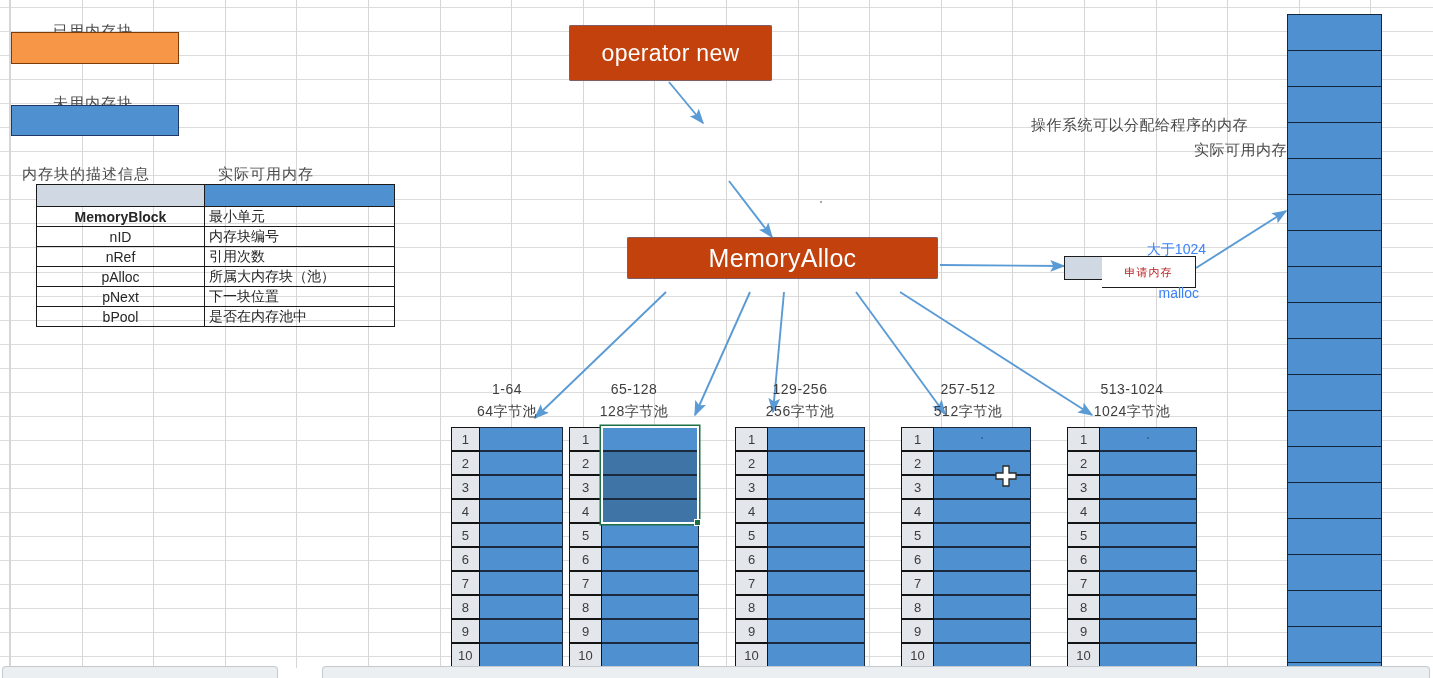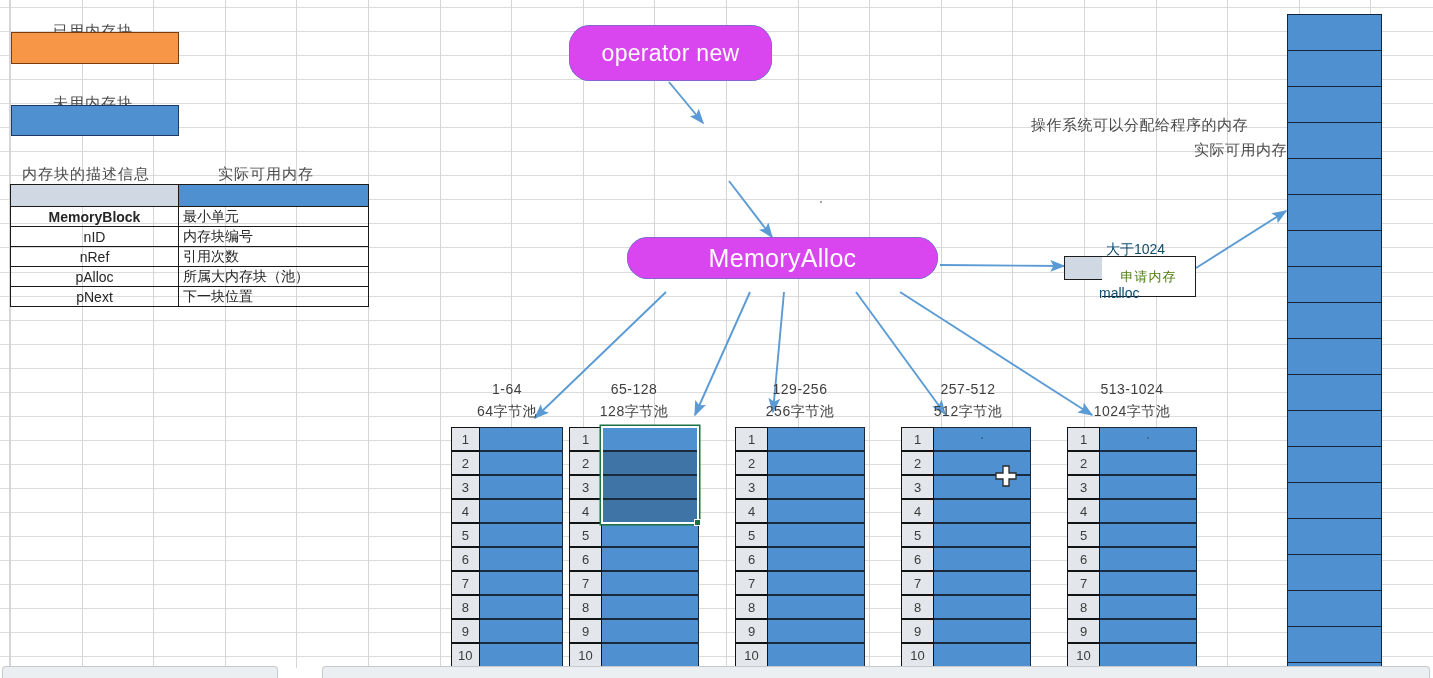--- a/index.html
+++ b/index.html
@@ -35,41 +35,42 @@
   .legend-bar.used{background:#F79646;border-color:#7d3b05;}
   .legend-bar.free{background:#4F91D0;border-color:#1f3864;}
 
   
   .tbl-head{
     position:absolute;font-size:15px;color:#4a4a4a;white-space:nowrap;letter-spacing:1px;
   }
   .tbl{
     position:absolute;border-collapse:collapse;
     font-size:14px;
+    margin-left:26px;
   }
   .tbl td{
     border:1.2px solid #1a1a1a;
     height:20px;padding:0 4px;
     box-sizing:border-box;
     color:#262626;
     white-space:nowrap;
   }
   .tbl td.k{width:168px;text-align:center;}
   .tbl td.v{width:190px;text-align:left;}
   .tbl td.k.bold{font-weight:bold;text-align:center;}
   .tbl tr.hdr td.k{background:#cfd8e3;}
   .tbl tr.hdr td.v{background:#4F91D0;}
   .tbl tr.hdr td{height:22px;}
 
   
   .fbox{
     position:absolute;
-    background:#d946ef;
+    background:#c2410c;
     color:#ffffff;
-    border-radius:21px;
+    border-radius:2px;
     display:flex;align-items:center;justify-content:center;
     font-size:24px;
     letter-spacing:0.3px;
     box-shadow:0 0 0 0.5px #3f7cb5 inset;
   }
   #box-opnew{font-size:23px;}
   #box-mgr{font-size:24px;}
   #box-alloc{font-size:25px;}
 
   
@@ -125,28 +126,28 @@
     border-bottom:none;
   }
   .oscell:last-child{border-bottom:1.6px solid #15253a;}
 
   
   .malloc-gray{
     position:absolute;width:39px;height:24px;box-sizing:border-box;
     background:#cfd8e3;border:1.6px solid #1c1c1c;
   }
   .malloc-white{
-    position:absolute;height:41px;box-sizing:border-box;
+    position:absolute;height:32px;box-sizing:border-box;
     background:#ffffff;border:1.6px solid #1c1c1c;border-left:none;
     display:flex;align-items:center;justify-content:center;
-    font-size:13px;color:#4d7c0f;letter-spacing:1px;
+    font-size:11px;color:#b91c1c;letter-spacing:1px;
   }
   .lbl-small{
-    position:absolute;font-size:14px;color:#0c4a6e;white-space:nowrap;
-    text-align:left;
+    position:absolute;font-size:14px;color:#3b82f6;white-space:nowrap;
+    text-align:right;
   }
   
   .osnote{
     position:absolute;font-size:15px;color:#4a4a4a;white-space:nowrap;
     letter-spacing:0.5px;text-align:right;
   }
   
   .xcursor{position:absolute;width:22px;height:22px;pointer-events:none;}
   
   .botbar{
@@ -190,20 +191,24 @@
         <td class="k">nRef</td>
         <td class="v">引用次数</td>
       </tr>
       <tr>
         <td class="k">pAlloc</td>
         <td class="v">所属大内存块（池）</td>
       </tr>
       <tr>
         <td class="k">pNext</td>
         <td class="v">下一块位置</td>
+      </tr>
+      <tr>
+        <td class="k">bPool</td>
+        <td class="v">是否在内存池中</td>
       </tr>
     </tbody>
   </table>
 
   <svg class="arrows" viewBox="0 0 1433 678">
     <defs>
       <marker id="ah" markerWidth="9" markerHeight="9" refX="7.2" refY="3.1" orient="auto">
         <path d="M0,0 L8,3.1 L0,6.2 L1.6,3.1 z" fill="#5B9BD5"></path>
       </marker>
     </defs>

